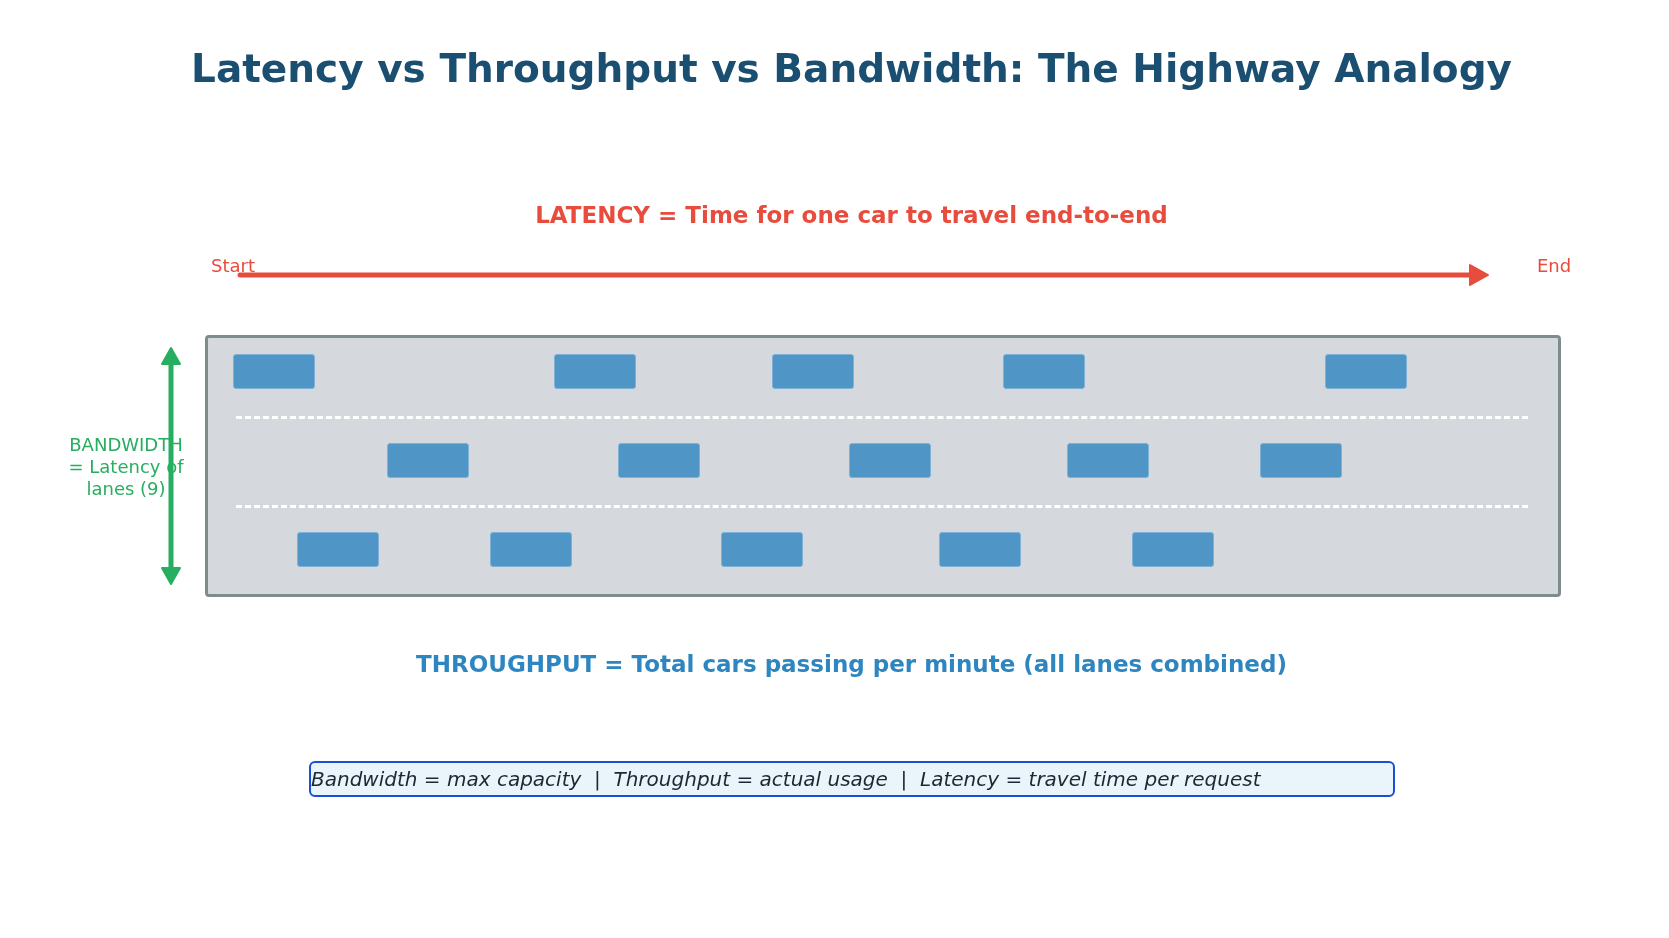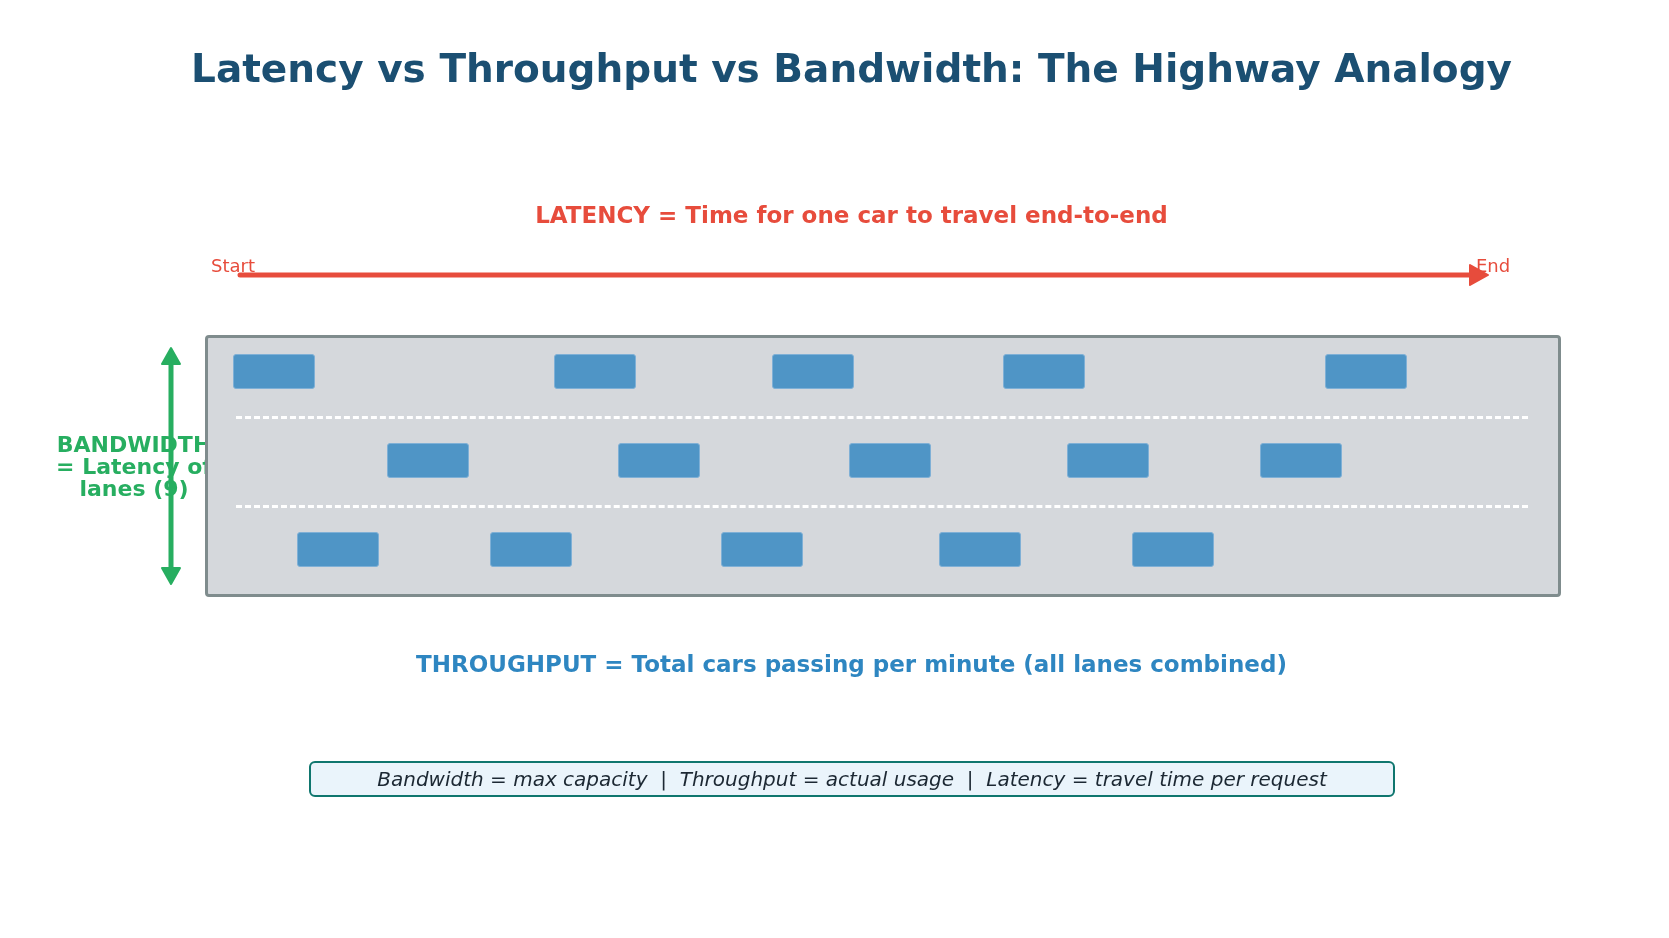--- a/index.html
+++ b/index.html
@@ -6,41 +6,41 @@
   body { width: 1669px; height: 938px; position: relative; overflow: hidden;
          font-family: "DejaVu Sans", sans-serif; }
   .abs { position: absolute; }
   .title { left: 0; width: 1703px; top: 46px; text-align: center; font-size: 39px;
            font-weight: bold; color: #1b4f72; white-space: nowrap; }
   .latency-label { left: 0; width: 1703px; top: 202px; text-align: center; font-size: 23px;
                    font-weight: bold; color: #e74c3c; white-space: nowrap; }
   .endpoint { font-size: 18px; color: #e74c3c; top: 255px; }
   .throughput-label { left: 0; width: 1703px; top: 651px; text-align: center; font-size: 23px;
                       font-weight: bold; color: #2e86c1; white-space: nowrap; }
-  .bandwidth-label { left: 48px; width: 172px; top: 434px; text-align: center; font-size: 22px;
-                     font-weight: bold; color: #27ae60; line-height: 22px; }
+  .bandwidth-label { left: 40px; width: 172px; top: 434px; text-align: center; font-size: 18px;
+                     font-weight: normal; color: #27ae60; line-height: 22px; }
   .road { left: 205px; top: 335px; width: 1356px; height: 262px; background: #d5d8dc;
           border: 3px solid #7f8c8d; border-radius: 4px; box-sizing: border-box; }
   .divider { height: 0; border-top: 3px dashed #ffffff; }
   .car { width: 82px; height: 35px; background: #4f95c6; border: 1px solid #7fb0d6;
          border-radius: 3px; box-sizing: border-box; }
   .summary { left: 309px; top: 761px; width: 1086px; height: 36px; background: #eaf4fb;
-             border: 2px solid #0f766e; border-radius: 6px; box-sizing: border-box;
-             text-align: center; font-size: 20px; font-style: italic; color: #1c2833;
+             border: 2px solid #1d4ed8; border-radius: 6px; box-sizing: border-box;
+             font-size: 20px; font-style: italic; color: #1c2833;
              line-height: 32px; white-space: nowrap; }
   svg.overlay { position: absolute; left: 0; top: 0; }
 </style>
 </head>
 <body>
 
 <div class="abs title">Latency vs Throughput vs Bandwidth: The Highway Analogy</div>
 
 <div class="abs latency-label">LATENCY = Time for one car to travel end-to-end</div>
 <div class="abs endpoint" style="left:211px;">Start</div>
-<div class="abs endpoint" style="left:1476px;">End</div>
+<div class="abs endpoint" style="left:1537px;">End</div>
 
 <svg class="overlay" width="1669" height="938">
 
   <g>
     <line x1="240" y1="275" x2="1475" y2="275" stroke="#e74c3c" stroke-width="5" stroke-linecap="round"></line>
     <polygon points="1470,265 1488,275 1470,285" fill="#e74c3c" stroke="#e74c3c" stroke-width="2" stroke-linejoin="round"></polygon>
   </g>
 
   <g>
     <line x1="171" y1="356" x2="171" y2="575" stroke="#27ae60" stroke-width="5" stroke-linecap="round"></line>

